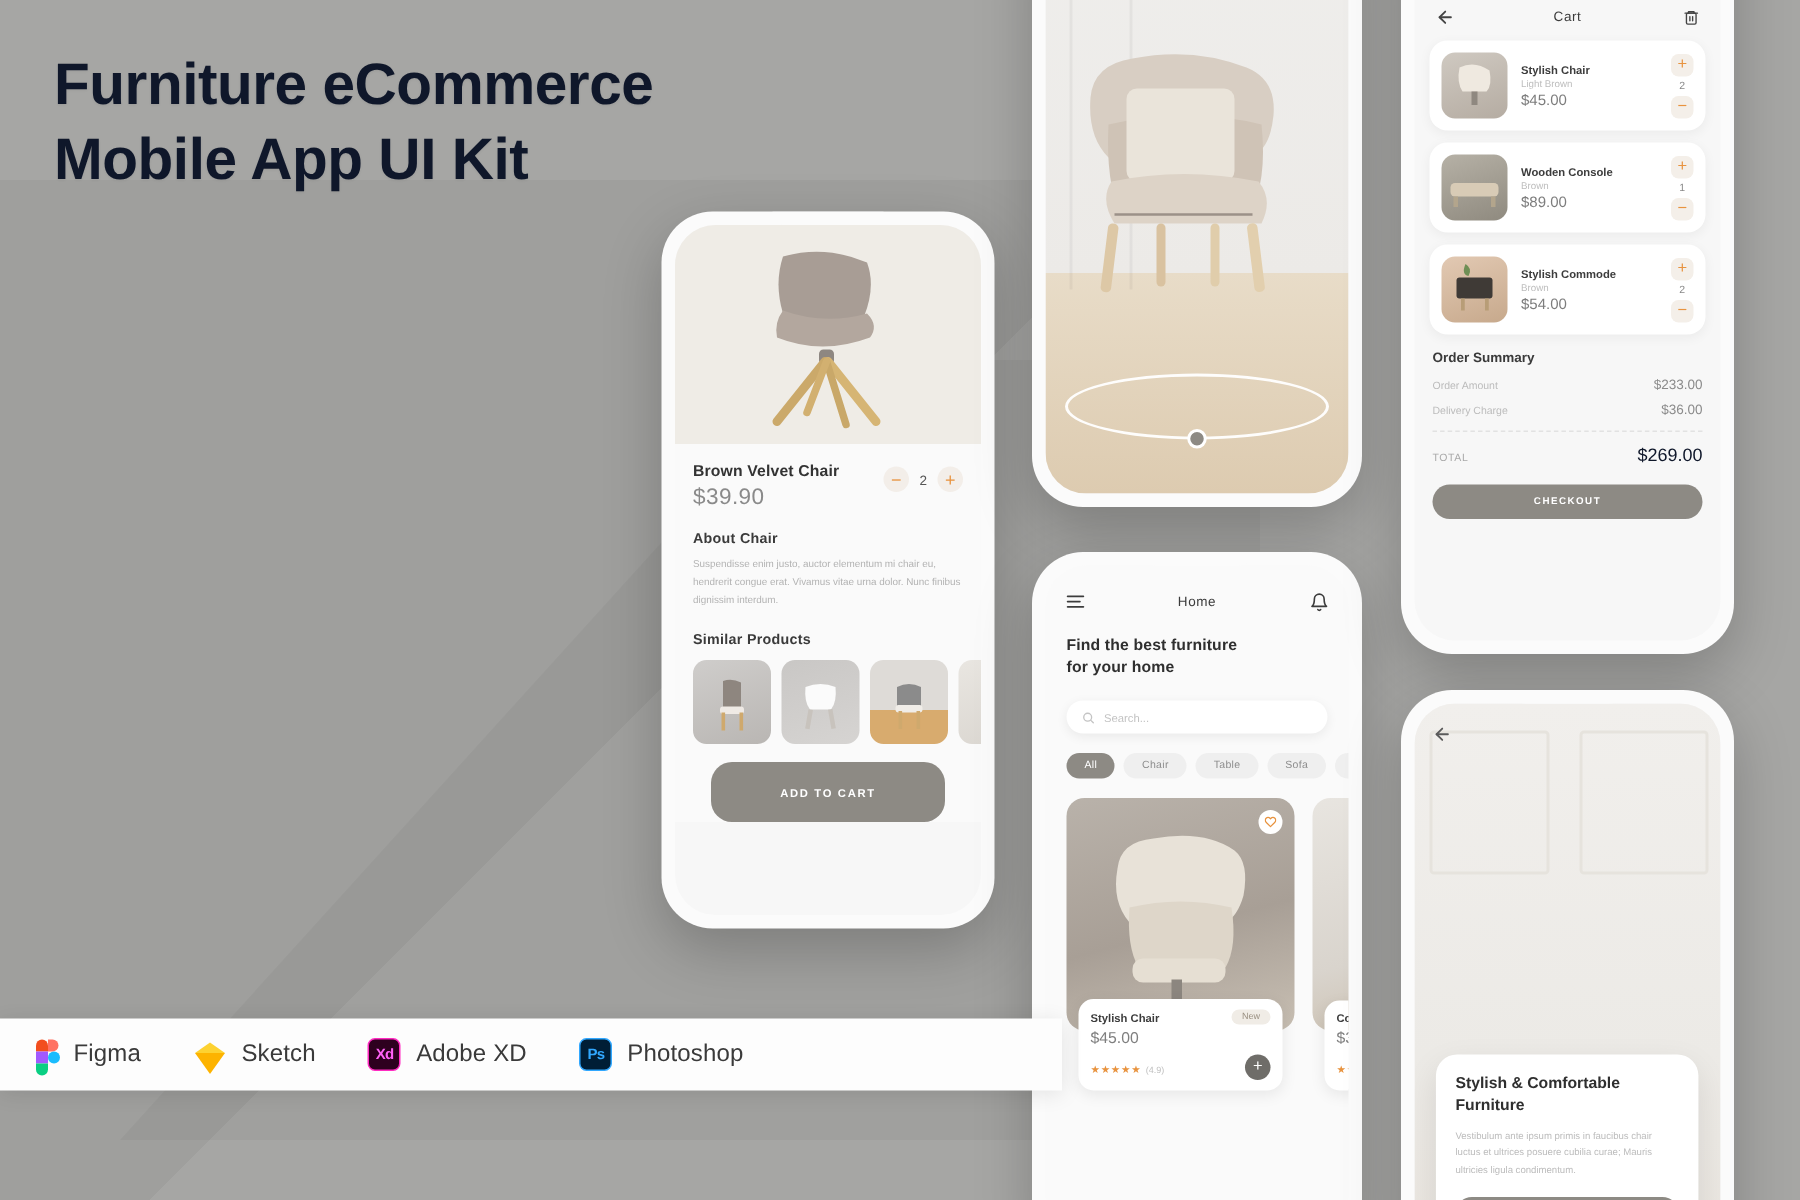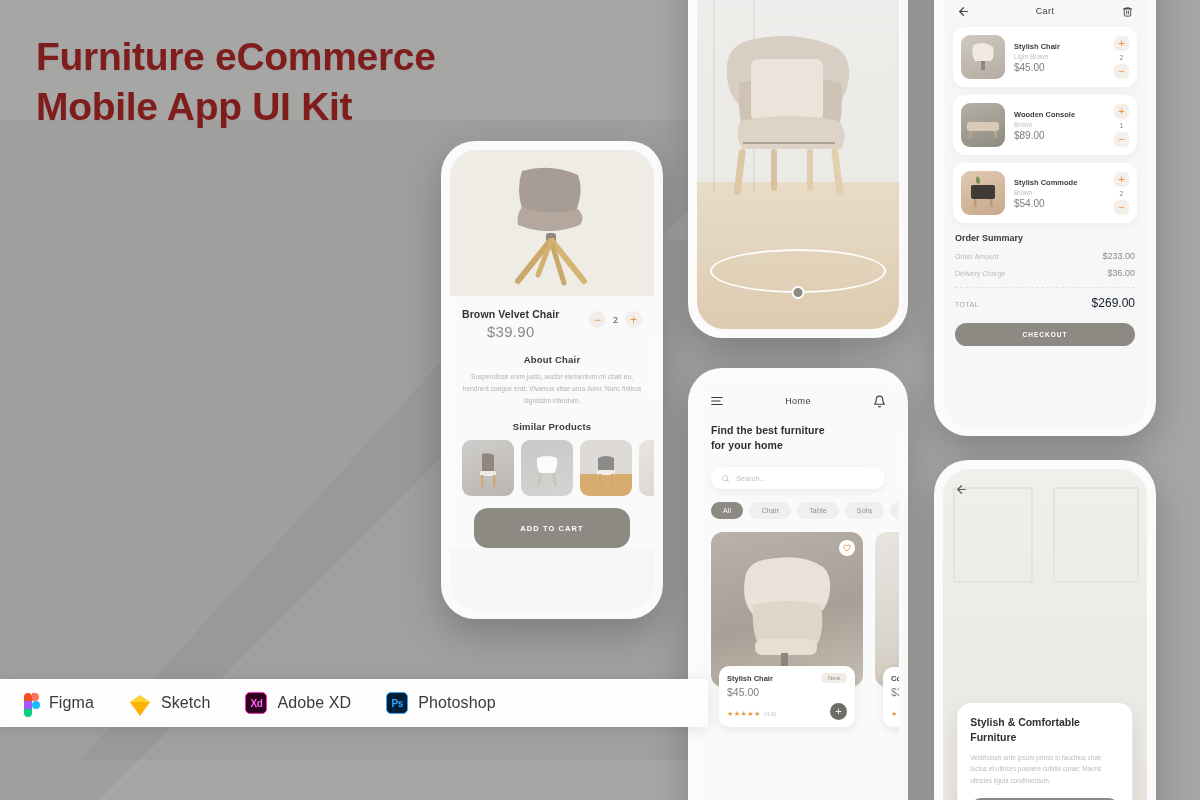--- a/index.html
+++ b/index.html
@@ -29,21 +29,21 @@
     width: 760px; height: 520px;
     background: rgba(0,0,0,0.035);
     clip-path: polygon(0% 100%, 62% 0%, 100% 0%, 100% 100%);
     pointer-events: none;
   }
 
   
   .headline {
     position: absolute;
     left: 36px; top: 32px;
-    color: #7f1d1d;
+    color: #0f172a;
     font-size: 39px;
     line-height: 50px;
     font-weight: bold;
     letter-spacing: -0.3px;
     text-shadow: 0 1px 2px rgba(0,0,0,0.07);
   }
 
   
   .logobar {
     position: absolute;
@@ -141,21 +141,21 @@
   .spacer { flex: 1; }
 
   svg { display: block; }
 
   
   .hero {
     height: 178px; background: #efece6;
     display: flex; align-items: center; justify-content: center;
     margin-top: -32px; padding-top: 32px;
   }
-  .detail-body { padding: 12px 12px 0 12px; background: #fafafa; text-align: center; }
+  .detail-body { padding: 12px 12px 0 12px; background: #fafafa; }
   .row-between { display: flex; align-items: flex-start; justify-content: space-between; }
   .pname { font-size: 10.5px; font-weight: bold; color: #333; letter-spacing: 0.1px; }
   .pprice { font-size: 15px; color: #8a8a8a; margin-top: 3px; letter-spacing: 0.3px; }
   .stepper { display: flex; align-items: center; gap: 7px; margin-top: 3px; }
   .step-btn {
     width: 17px; height: 17px; border-radius: 50%;
     background: #f3eee9; color: #e8933f;
     display: flex; align-items: center; justify-content: center;
     font-size: 12px; line-height: 1;
   }

